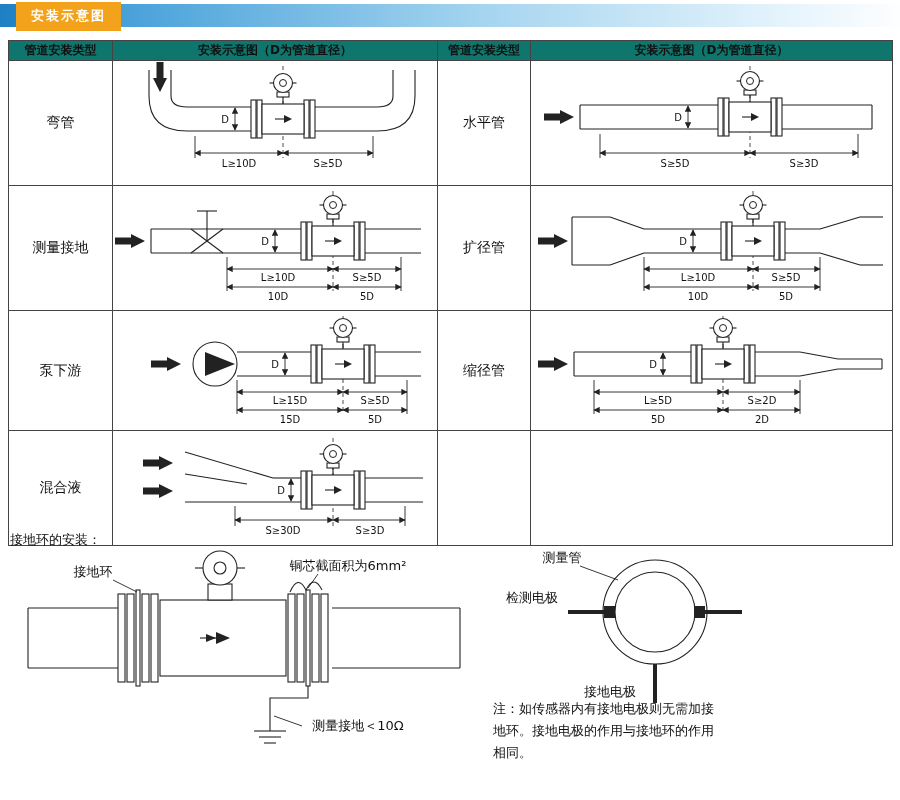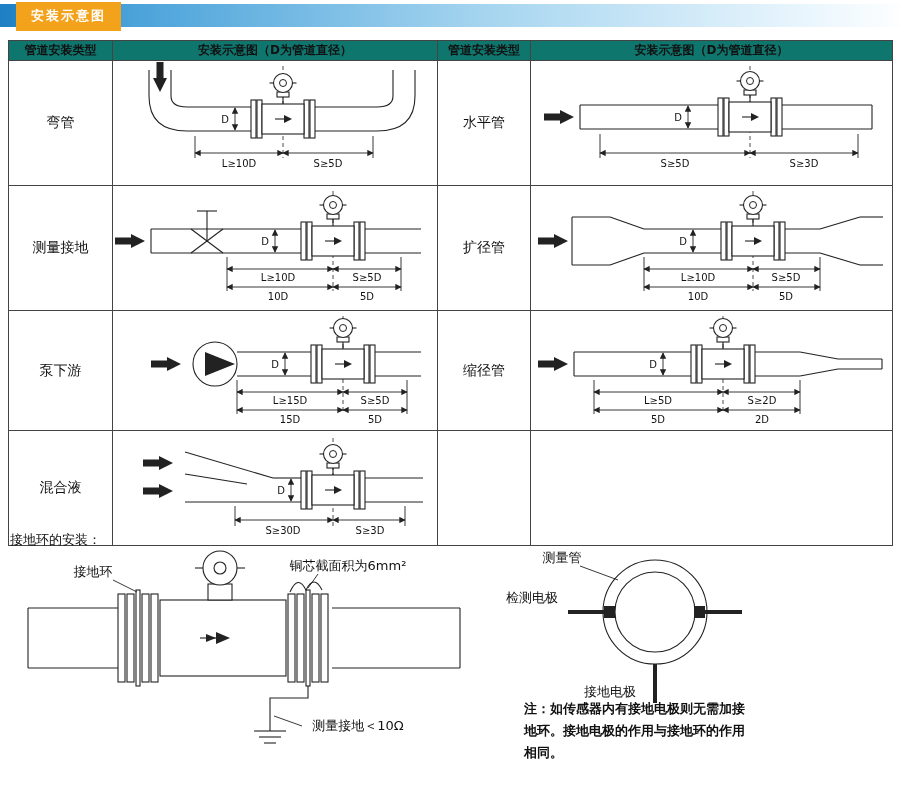--- a/index.html
+++ b/index.html
@@ -24,21 +24,21 @@
   .dg .bk { fill:#222; stroke:none; }
   .dg .dim { stroke-width:0.9; }
   .dg .dash { stroke-dasharray:4 3; stroke-width:0.8; }
   .dg .thick { stroke-width:4px; }
   .dg text { fill:#111; stroke:none; font-size:10px; text-anchor:middle; }
   .dg text.big { font-size:13px; }
 
   .section-title { position:absolute; left:10px; top:531px; font-size:13px;font-family:Liberation Serif, serif; }
   .install-svg { position:absolute; left:18px; top:546px; }
   .cross-svg { position:absolute; left:480px; top:546px; }
-  .note { position:absolute; left:524px; top:698px; width:290px; font-size:13px; line-height:22px;font-weight:bold; }
+  .note { position:absolute; left:493px; top:698px; width:290px; font-size:13px; line-height:22px; }
 </style>
 </head>
 <body>
 
 <div class="page">
 
   <svg width="0" height="0" style="position:absolute" aria-hidden="true">
     <defs>
       <marker id="arr" viewBox="0 0 10 10" refX="9" refY="5" markerWidth="7" markerHeight="7" orient="auto-start-reverse">
         <path d="M0 0 L10 5 L0 10 Z" fill="#222"></path>

